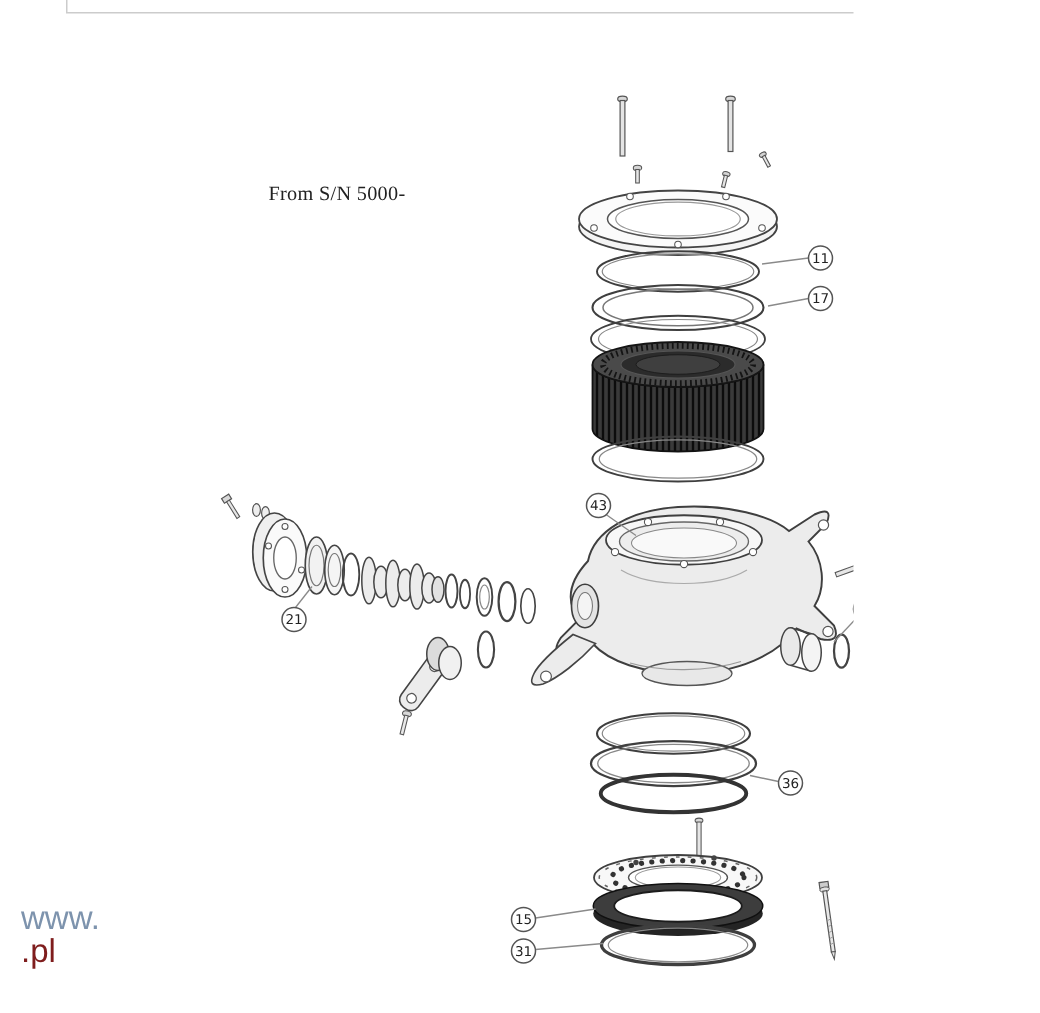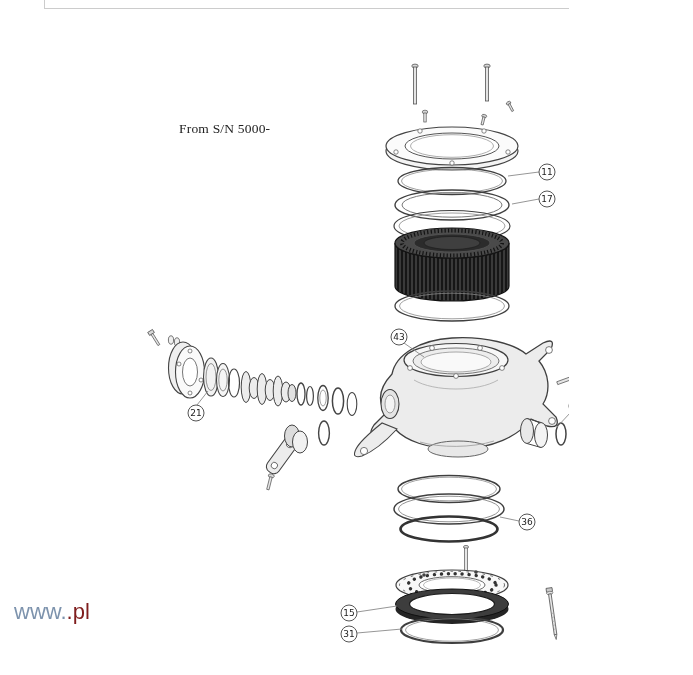--- a/index.html
+++ b/index.html
@@ -22,21 +22,21 @@
   .co{fill:#ffffff;stroke:#555;stroke-width:1;}
   .cot{
     font-family:"DejaVu Sans",sans-serif;
     font-size:9px;fill:#222;
     text-anchor:middle;
   }
   .watermark{
     position:absolute;left:14px;top:601px;
     user-select:none;
   }
-  .wm-line1{display:flex;align-items:flex-start;line-height:1;}
+  .wm-line1{display:flex;align-items:flex-start;line-height:1;flex-direction:column;}
   .wm-www{font-size:22px;color:#7d93ad;}
   .wm-site{font-size:31px;font-weight:bold;color:#14366b;letter-spacing:0.3px;}
   .wm-tld{font-size:22px;color:#7f1d1d;}
   .wm-tagline{font-size:15.5px;color:#cc3333;margin-top:3px;line-height:1;}
   .logo{position:absolute;left:622px;top:5px;width:66px;height:60px;}
 </style>
 </head>
 <body>
 
 <div class="page">

